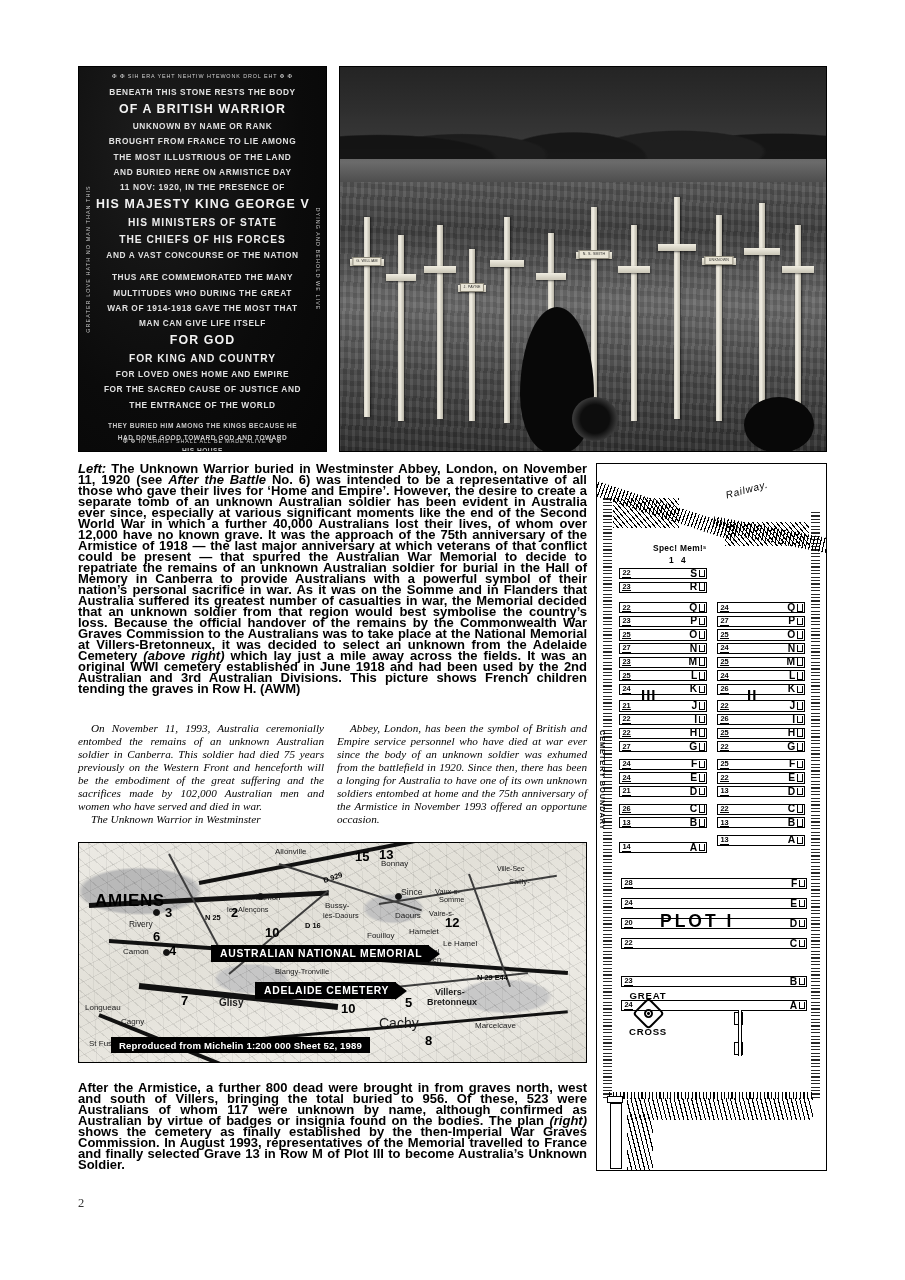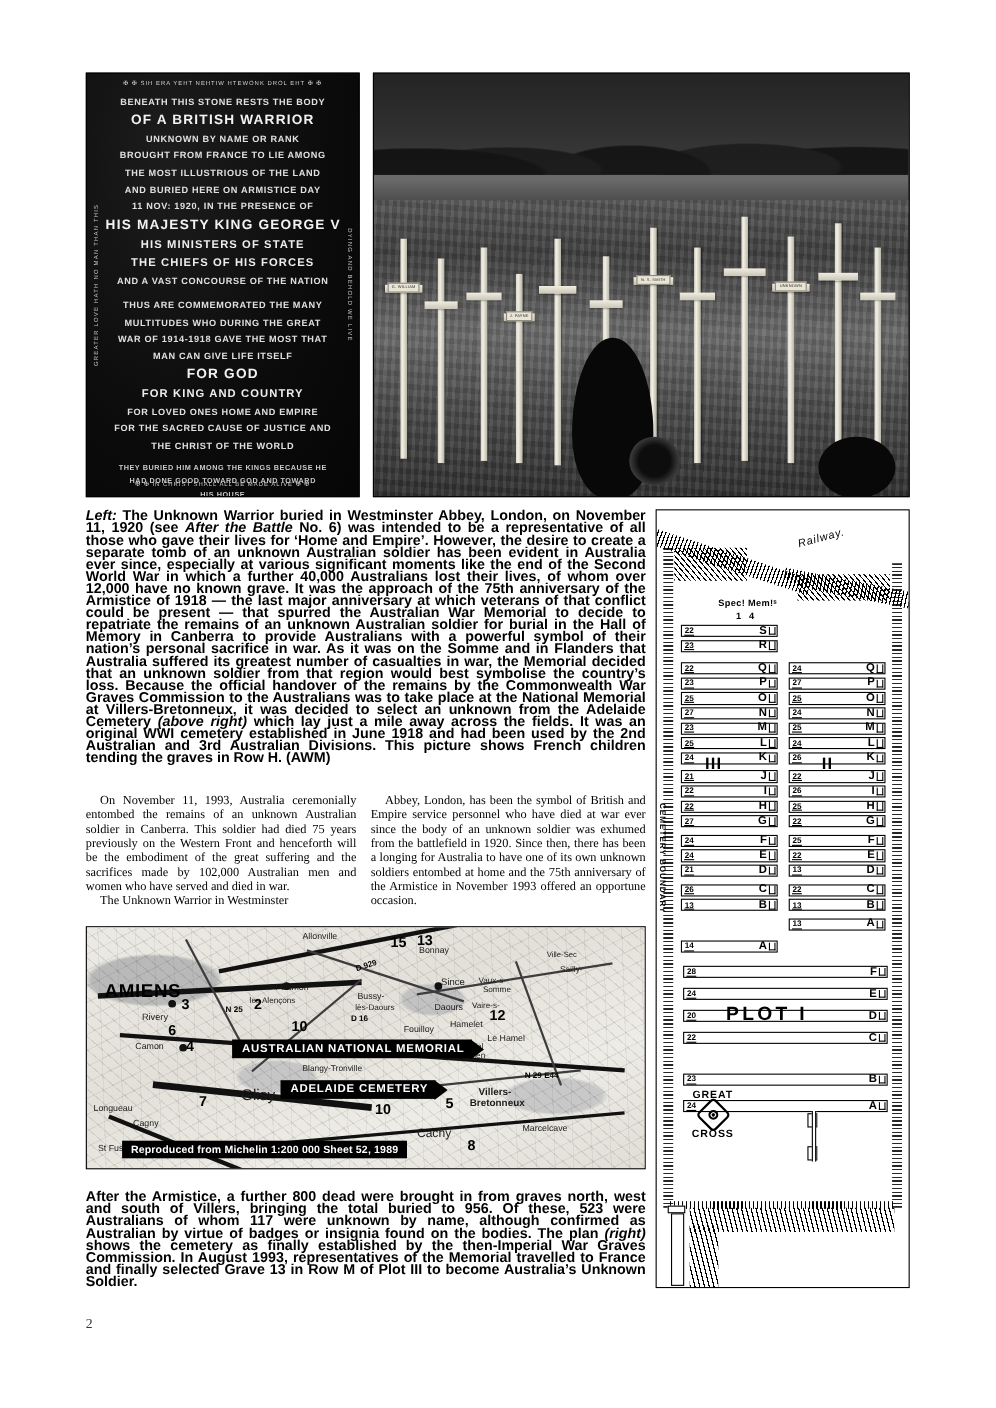--- a/index.html
+++ b/index.html
@@ -229,20 +229,21 @@
   .caption i { font-style: italic; }
 
   
   .bodycol {
     position: absolute;
     font-family: "Liberation Serif", serif;
     font-size: 11.2px;
     line-height: 13.05px;
     text-align: justify;
     color: #000;
+    font-style: italic;
   }
   #body-col-left { left: 78px; top: 722px; width: 246px; }
   #body-col-right { left: 337px; top: 722px; width: 250px; }
   .bodycol p { margin: 0; text-indent: 13px; }
 
   
   #michelin-map {
     position: absolute;
     left: 78px; top: 842px;
     width: 509px; height: 221px;
@@ -582,21 +583,21 @@
           <span class="l ">AND A VAST CONCOURSE OF THE NATION</span>
           <span class="l gap"></span>
           <span class="l ">THUS ARE COMMEMORATED THE MANY</span>
           <span class="l ">MULTITUDES WHO DURING THE GREAT</span>
           <span class="l ">WAR OF 1914-1918 GAVE THE MOST THAT</span>
           <span class="l ">MAN CAN GIVE LIFE ITSELF</span>
           <span class="l big">FOR GOD</span>
           <span class="l med">FOR KING AND COUNTRY</span>
           <span class="l ">FOR LOVED ONES HOME AND EMPIRE</span>
           <span class="l ">FOR THE SACRED CAUSE OF JUSTICE AND</span>
-          <span class="l ">THE CHRIST OF THE WORLD</span>
+          <span class="l ">THE ENTRANCE OF THE WORLD</span>
           <span class="l gap"></span>
           <span class="l small">THEY BURIED HIM AMONG THE KINGS BECAUSE HE</span>
           <span class="l small">HAD DONE GOOD TOWARD GOD AND TOWARD</span>
           <span class="l small">HIS HOUSE</span>
         </div>
       <div class="stone-border-bottom">✠   ✠   IN CHRIST SHALL ALL BE MADE ALIVE   ✠   ✠</div>
     </div>
   </div>
 
   <div id="cemetery-photo">
@@ -694,44 +695,44 @@
     <div class="map-label" style="left:166px; top:50px; font-size:8px;">P! Camon</div>
     <div class="map-label" style="left:148px; top:62px; font-size:7.4px;">les Alençons</div>
     <div class="map-label" style="left:246px; top:58px; font-size:8px;">Bussy-</div>
     <div class="map-label" style="left:244px; top:68px; font-size:7.4px;">lès-Daours</div>
     <div class="map-label" style="left:316px; top:68px; font-size:8px;">Daours</div>
     <div class="map-label" style="left:50px; top:76px; font-size:8.4px;">Rivery</div>
     <div class="map-label" style="left:44px; top:104px; font-size:8px;">Camon</div>
     <div class="map-label" style="left:190px; top:104px; font-size:8px;">Vecquemont</div>
     <div class="map-label" style="left:292px; top:106px; font-size:8px;">Aubigny</div>
     <div class="map-label" style="left:196px; top:124px; font-size:7.6px;">Blangy-Tronville</div>
-    <div class="map-label" style="left:140px; top:144px; font-size:14px;">Glisy</div>
+    <div class="map-label" style="left:140px; top:154px; font-size:10px;font-weight:bold;">Glisy</div>
     <div class="map-label" style="left:288px; top:88px; font-size:8px;">Fouilloy</div>
     <div class="map-label" style="left:322px; top:44px; font-size:8.6px;">Since</div>
     <div class="map-label" style="left:330px; top:84px; font-size:8px;">Hamelet</div>
     <div class="map-label" style="left:364px; top:96px; font-size:8px;">Le Hamel</div>
     <div class="map-label" style="left:356px; top:44px; font-size:7.4px;">Vaux-s-</div>
     <div class="map-label" style="left:360px; top:52px; font-size:7.4px;">Somme</div>
     <div class="map-label" style="left:350px; top:66px; font-size:7.4px;">Vaire-s-</div>
     <div class="map-label" style="left:302px; top:16px; font-size:8px;">Bonnay</div>
     <div class="map-label" style="left:430px; top:34px; font-size:7.6px;">Sailly-</div>
     <div class="map-label" style="left:418px; top:22px; font-size:7px;">Ville-Sec</div>
     <div class="map-label" style="left:330px; top:104px; font-size:7.4px;">Mémorial</div>
     <div class="map-label" style="left:330px; top:112px; font-size:7.4px;">australien</div>
     <div class="map-label" style="left:356px; top:144px; font-size:9px; font-weight:bold;">Villers-</div>
     <div class="map-label" style="left:348px; top:154px; font-size:9px; font-weight:bold;">Bretonneux</div>
     <div class="map-label" style="left:396px; top:178px; font-size:8px;">Marcelcave</div>
-    <div class="map-label" style="left:300px; top:182px; font-size:11px;text-align:right;">Cachy</div>
+    <div class="map-label" style="left:300px; top:172px; font-size:14px;text-align:right;">Cachy</div>
     <div class="map-label" style="left:130px; top:194px; font-size:8.6px;">Boves</div>
     <div class="map-label" style="left:10px; top:196px; font-size:8px;">St Fuscien</div>
     <div class="map-label" style="left:6px; top:160px; font-size:8px;">Longueau</div>
     <div class="map-label" style="left:42px; top:174px; font-size:8px;">Cagny</div>
 
     <div class="map-num" style="left:244px; top:30px; font-size:7.4px; transform:rotate(-18deg);">D 929</div>
-    <div class="map-num" style="left:212px; top:78px; font-size:7.4px;padding-left:28px;">D 16</div>
+    <div class="map-num" style="left:226px; top:78px; font-size:7.4px;">D 16</div>
     <div class="map-num" style="left:126px; top:70px; font-size:7.4px;">N 25</div>
     <div class="map-num" style="left:398px; top:130px; font-size:7.4px;">N 29 E44</div>
     <div class="map-num" style="left:152px; top:62px; font-size:13px;">2</div>
     <div class="map-num" style="left:90px; top:100px; font-size:13px;">4</div>
     <div class="map-num" style="left:74px; top:86px; font-size:13px;">6</div>
     <div class="map-num" style="left:102px; top:150px; font-size:13px;">7</div>
     <div class="map-num" style="left:346px; top:190px; font-size:13px;">8</div>
     <div class="map-num" style="left:186px; top:82px; font-size:13px;">10</div>
     <div class="map-num" style="left:262px; top:158px; font-size:13px;">10</div>
     <div class="map-num" style="left:366px; top:72px; font-size:13px;">12</div>
@@ -841,21 +842,21 @@
           <span class="gletter">D<span class="tick"></span></span>
         </div>
         <div class="grave-row" style="left: 22px; top: 339.6px; width: 88px;">
           <span class="gnum">26</span>
           <span class="gletter">C<span class="tick"></span></span>
         </div>
         <div class="grave-row" style="left: 22px; top: 353.2px; width: 88px;">
           <span class="gnum">13</span>
           <span class="gletter">B<span class="tick"></span></span>
         </div>
-        <div class="grave-row" style="left: 22px; top: 391px; width: 88px;">
+        <div class="grave-row" style="left: 22px; top: 378px; width: 88px;">
           <span class="gnum">14</span>
           <span class="gletter">A<span class="tick"></span></span>
         </div>
         <div class="grave-row" style="left: 120px; top: 138.2px; width: 88px;">
           <span class="gnum">24</span>
           <span class="gletter">Q<span class="tick"></span></span>
         </div>
         <div class="grave-row" style="left: 120px; top: 151.8px; width: 88px;">
           <span class="gnum">27</span>
           <span class="gletter">P<span class="tick"></span></span>

